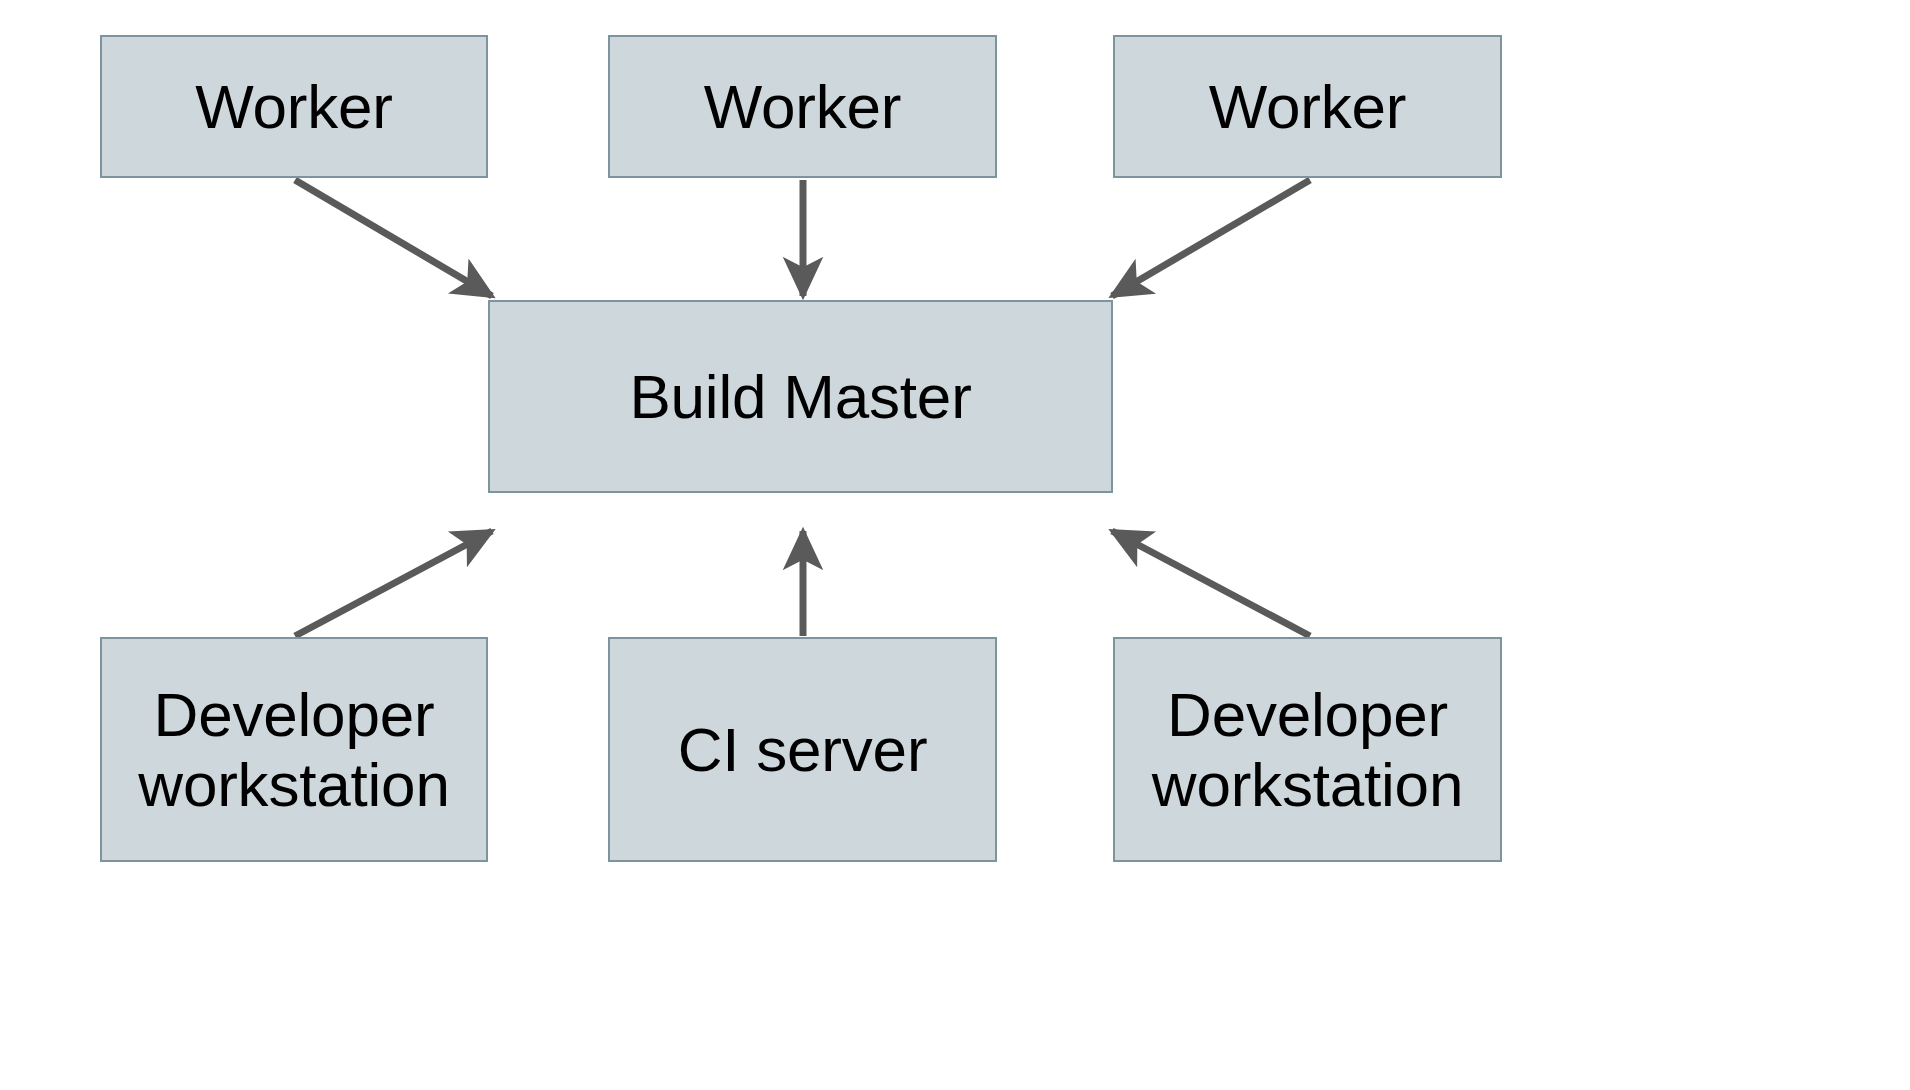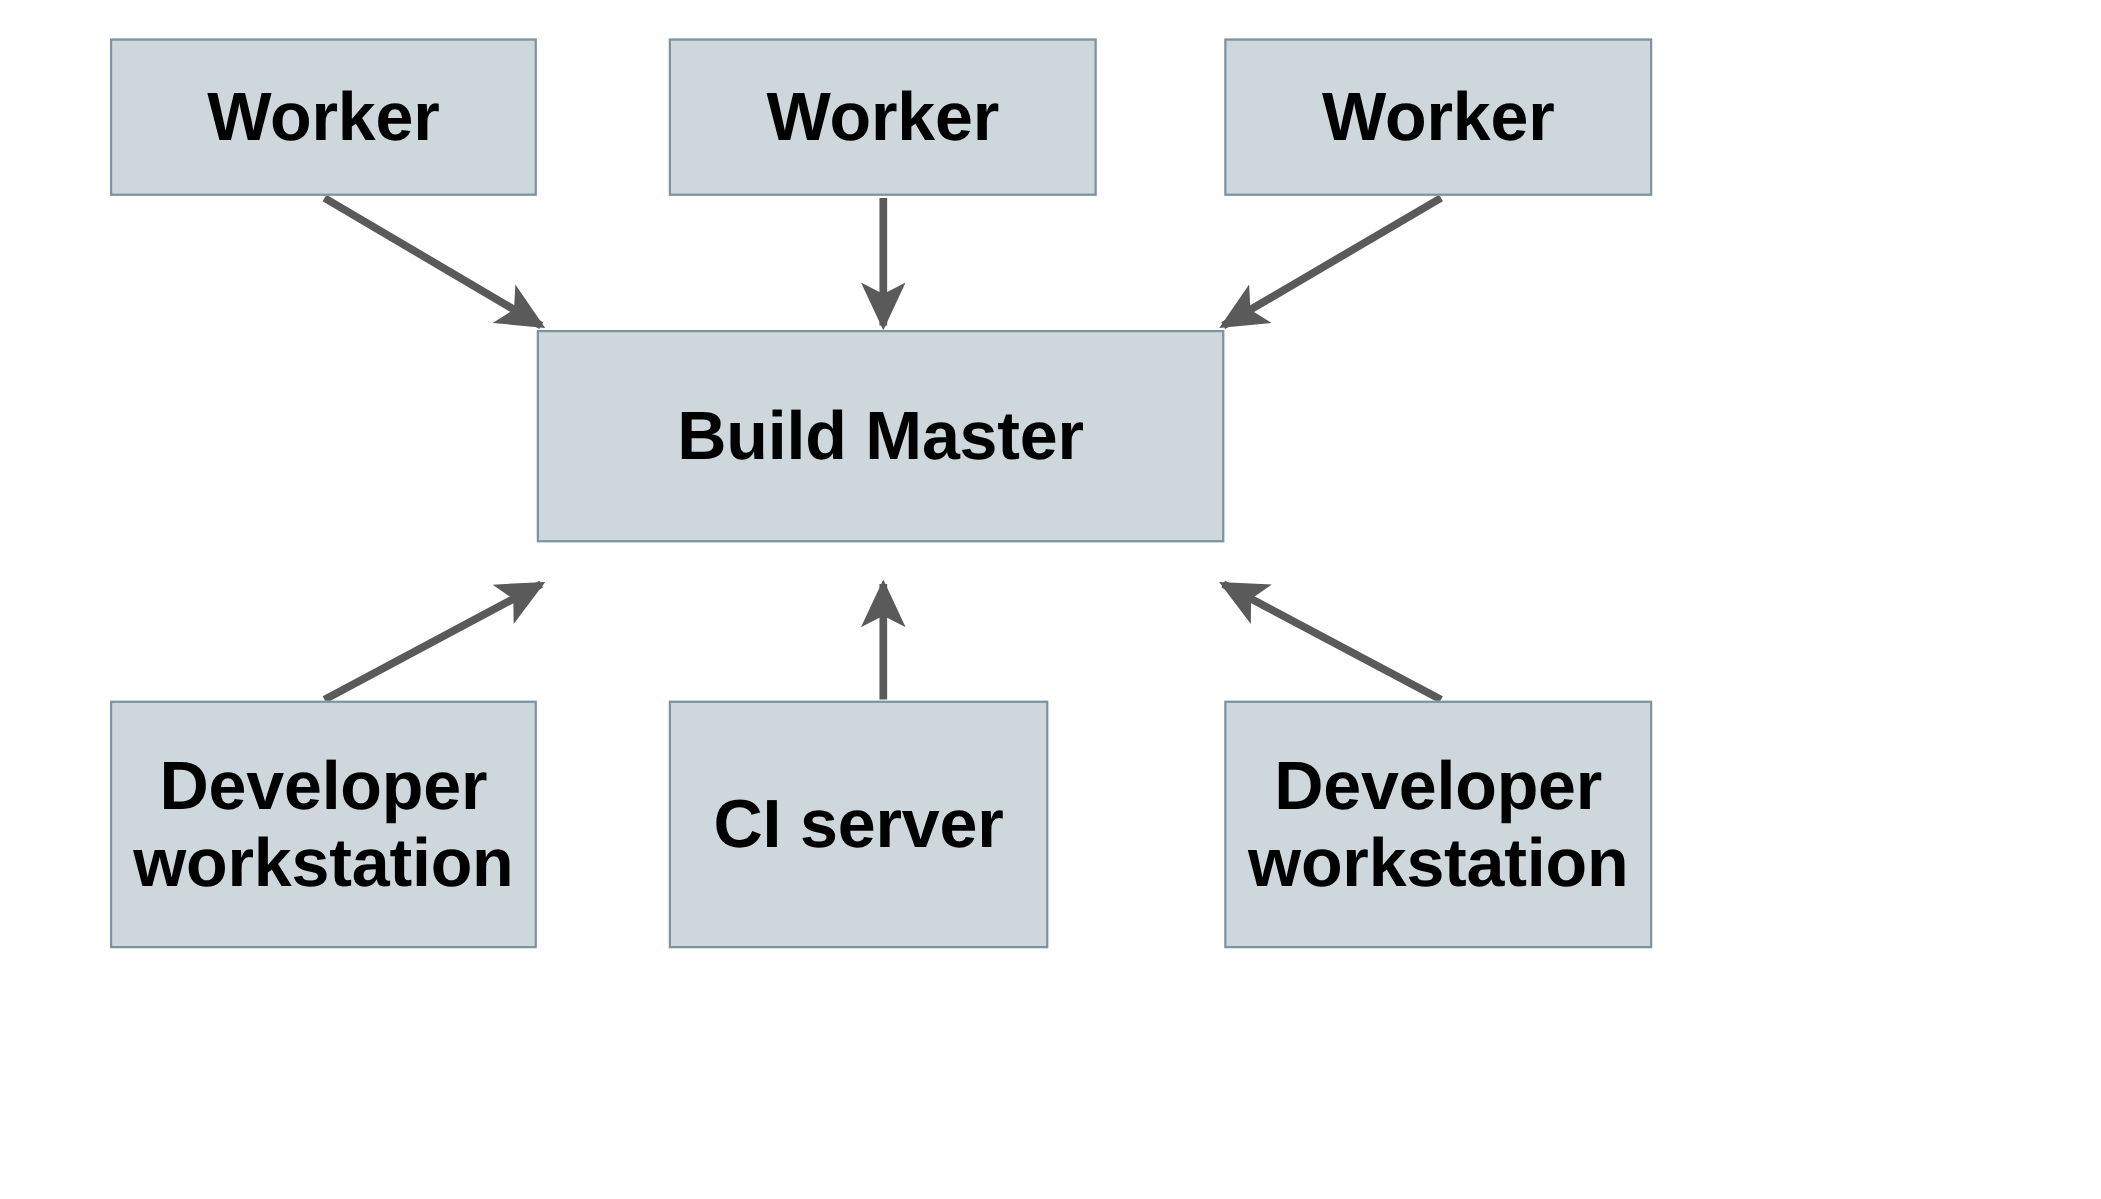--- a/index.html
+++ b/index.html
@@ -30,36 +30,36 @@
     box-sizing: border-box;
     background: #ced8dc;
     border: 2px solid #7d949e;
     display: flex;
     align-items: center;
     justify-content: center;
     text-align: center;
   }
   .node-label {
     color: #000000;
-    font-weight: 700;
+    font-weight: 400;
     line-height: 1.12;
     white-space: pre-line;
     letter-spacing: -0.2px;
   }
   .lbl-top   { font-size: 62px; }
   .lbl-hub   { font-size: 62px; }
   .lbl-btm   { font-size: 62px; }
 
   
   #node-worker-1 { left: 100px; top: 35px;  width: 388px; height: 143px; }
   #node-worker-2 { left: 608px; top: 35px;  width: 389px; height: 143px; }
   #node-worker-3 { left: 1113px; top: 35px; width: 389px; height: 143px; }
   #node-build-master { left: 488px; top: 300px; width: 625px; height: 193px; }
   #node-dev-1 { left: 100px; top: 637px;  width: 388px; height: 225px; }
-  #node-ci    { left: 608px; top: 637px;  width: 345px; height: 225px; }
+  #node-ci    { left: 608px; top: 637px;  width: 389px; height: 225px; }
   #node-dev-2 { left: 1113px; top: 637px; width: 389px; height: 225px; }
 </style>
 </head>
 <body>
 
 <div id="canvas">
 
   <svg id="edge-layer" viewBox="0 0 1910 1090" width="1910" height="1090" xmlns="http://www.w3.org/2000/svg">
     <defs>
       <marker id="arrowhead" markerWidth="6.5" markerHeight="6.5" refX="5.6" refY="3.25" orient="auto" markerUnits="strokeWidth">

